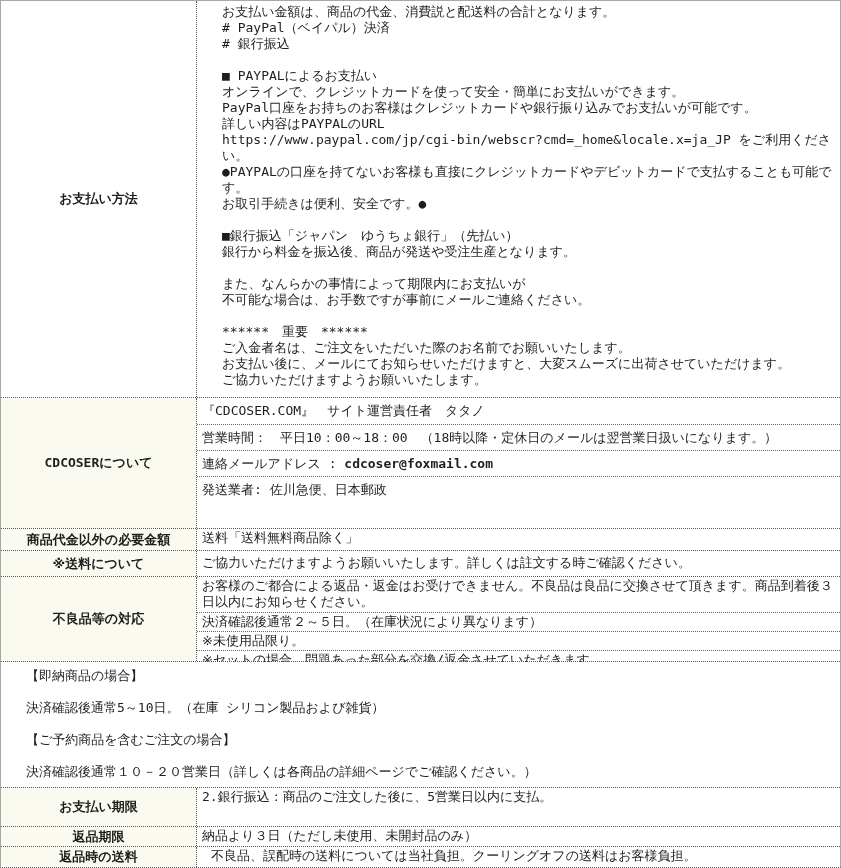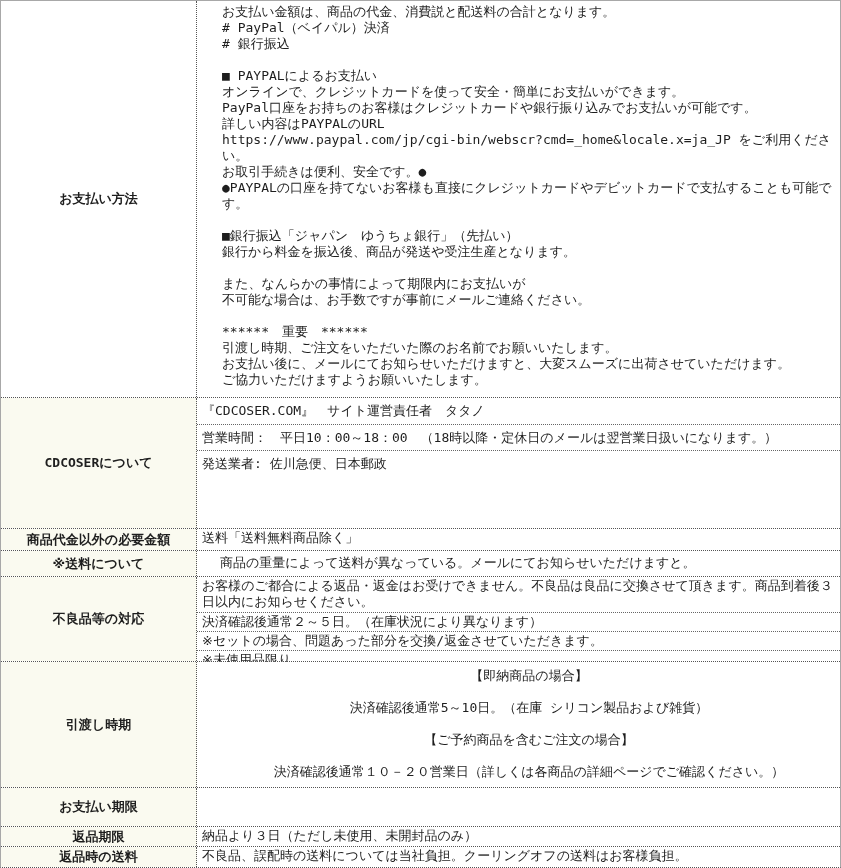--- a/index.html
+++ b/index.html
@@ -22,110 +22,111 @@
   .ccell { flex:1 1 auto; min-width:0; background:#ffffff; }
   .pad { padding:3px 4px 0 5px; }
   .line { min-height:16px; white-space:pre-wrap; word-break:break-all;margin-left:20px; }
   .subrow { box-sizing:border-box; border-top:1px dotted #666; padding:1px 4px 1px 5px; word-break:break-all; }
   .subrow:first-child { border-top:none; }
   .subrow-tall { min-height:26px; padding-top:5px; }
   .bold { font-weight:bold; }
   .sec-1 { height:396px; }
   .sec-2 { height:131px; }
   .sec-3 { height:22px; }
-  .sec-4 { height:26px;gap:18px; }
+  .sec-4 { height:26px; }
   .sec-5 { height:85px; }
   .sec-6 { height:126px; }
   .sec-7 { height:39px; }
   .sec-8 { height:20px; }
-  .sec-9 { height:21px; }
-  .sec-6 .pad { padding-top:6px;text-align:center; }
+  .sec-9 { height:21px;gap:9px; }
+  .sec-6 .pad { padding-top:6px; }
 </style>
 </head>
 <body>
 
 <div class="tbl">
 
   <div class="sec sec-1">
     <div class="hcell">お支払い方法</div>
     <div class="ccell pad">
       <div class="line">お支払い金額は、商品の代金、消費説と配送料の合計となります。</div>
       <div class="line"># PayPal（ベイパル）決済</div>
       <div class="line"># 銀行振込</div>
       <div class="line"></div>
       <div class="line">■ PAYPALによるお支払い</div>
       <div class="line">オンラインで、クレジットカードを使って安全・簡単にお支払いができます。</div>
       <div class="line">PayPal口座をお持ちのお客様はクレジットカードや銀行振り込みでお支払いが可能です。</div>
       <div class="line">詳しい内容はPAYPALのURL</div>
       <div class="line">https://www.paypal.com/jp/cgi-bin/webscr?cmd=_home&amp;locale.x=ja_JP をご利用ください。</div>
+      <div class="line">●PAYPALの口座を持てないお客様も直接にクレジットカードやデビットカードで支払することも可能です。</div>
       <div class="line">お取引手続きは便利、安全です。●</div>
-      <div class="line">●PAYPALの口座を持てないお客様も直接にクレジットカードやデビットカードで支払することも可能です。</div>
       <div class="line"></div>
       <div class="line">■銀行振込「ジャパン　ゆうちょ銀行」（先払い）</div>
       <div class="line">銀行から料金を振込後、商品が発送や受注生産となります。</div>
       <div class="line"></div>
       <div class="line">また、なんらかの事情によって期限内にお支払いが</div>
       <div class="line">不可能な場合は、お手数ですが事前にメールご連絡ください。</div>
       <div class="line"></div>
       <div class="line">******　重要　******</div>
-      <div class="line">引渡し時期、ご注文をいただいた際のお名前でお願いいたします。</div>
+      <div class="line">ご入金者名は、ご注文をいただいた際のお名前でお願いいたします。</div>
       <div class="line">お支払い後に、メールにてお知らせいただけますと、大変スムーズに出荷させていただけます。</div>
       <div class="line">ご協力いただけますようお願いいたします。</div>
     </div>
   </div>
 
   <div class="sec sec-2">
     <div class="hcell">CDCOSERについて</div>
     <div class="ccell">
       <div class="subrow subrow-tall">『CDCOSER.COM』　サイト運営責任者　タタノ</div>
       <div class="subrow subrow-tall">営業時間：　平日10：00～18：00　（18時以降・定休日のメールは翌営業日扱いになります。）</div>
+      <div class="subrow subrow-tall"><span>連絡メールアドレス : </span><span class="bold">cdcoser@foxmail.com</span></div>
       <div class="subrow subrow-tall">発送業者: 佐川急便、日本郵政</div>
     </div>
   </div>
 
   <div class="sec sec-3">
     <div class="hcell">商品代金以外の必要金額</div>
     <div class="ccell">
       <div class="subrow">送料「送料無料商品除く」</div>
     </div>
   </div>
 
   <div class="sec sec-4">
     <div class="hcell">※送料について</div>
     <div class="ccell">
-      <div class="subrow" style="padding-top:4px;">商品の重量によって送料が異なっている。メールにてお知らせいただけますと。</div>
+      <div class="subrow" style="padding-top:4px;">ご協力いただけますようお願いいたします。詳しくは註文する時ご確認ください。</div>
     </div>
   </div>
 
   <div class="sec sec-5">
     <div class="hcell">不良品等の対応</div>
     <div class="ccell">
       <div class="subrow" style="min-height:35px;">お客様のご都合による返品・返金はお受けできません。不良品は良品に交換させて頂きます。商品到着後３日以内にお知らせください。</div>
       <div class="subrow">決済確認後通常２～５日。（在庫状況により異なります）</div>
+      <div class="subrow">※未使用品限り。</div>
       <div class="subrow">※セットの場合、問題あった部分を交換/返金させていただきます。</div>
-      <div class="subrow">※未使用品限り。</div>
     </div>
   </div>
 
   <div class="sec sec-6">
-    <div class="hcell">引渡し時期</div>
     <div class="ccell pad">
       <div class="line">【即納商品の場合】</div>
       <div class="line"></div>
       <div class="line">決済確認後通常5～10日。（在庫 シリコン製品および雑貨）</div>
       <div class="line"></div>
       <div class="line">【ご予約商品を含むご注文の場合】</div>
       <div class="line"></div>
       <div class="line">決済確認後通常１０－２０営業日（詳しくは各商品の詳細ページでご確認ください。）</div>
     </div>
   </div>
 
   <div class="sec sec-7">
     <div class="hcell">お支払い期限</div>
     <div class="ccell">
+      <div class="subrow">2.銀行振込：商品のご注文した後に、5営業日以内に支払。</div>
     </div>
   </div>
 
   <div class="sec sec-8">
     <div class="hcell">返品期限</div>
     <div class="ccell">
       <div class="subrow">納品より３日（ただし未使用、未開封品のみ）</div>
     </div>
   </div>
 

